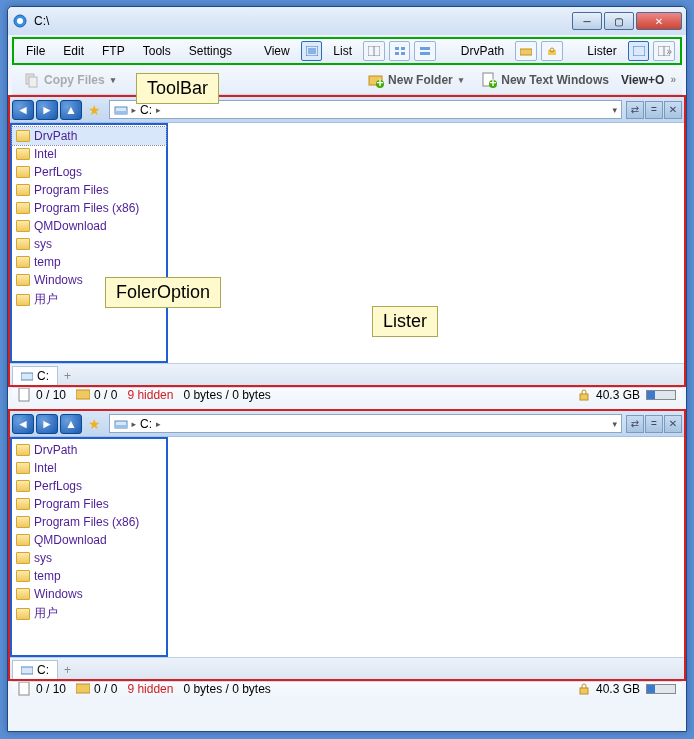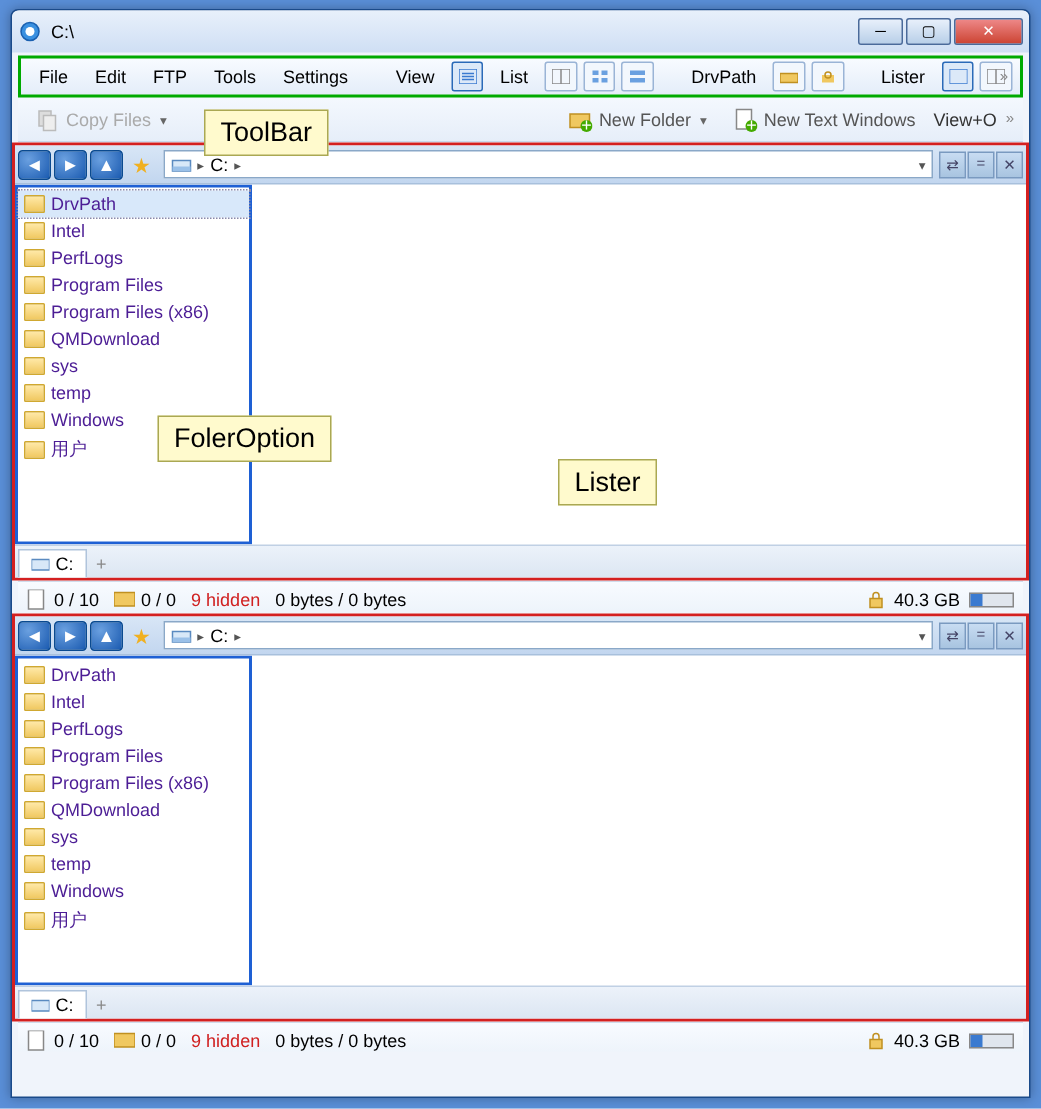--- a/index.html
+++ b/index.html
@@ -34,21 +34,21 @@
   .menubar .spacer { width: 12px; }
   .menubar .iconbtn { width: 22px; height: 20px; border: 1px solid #9ab4d6; border-radius:2px;
     background:#f2f7fd; display:flex; align-items:center; justify-content:center; margin:0 1px;}
   .menubar .iconbtn.sel { border-color:#2a6ab8; background:#dce9f8; }
   .menubar .chev { position:absolute; right:8px; color:#888; font-size:10px;}
   
   
   .toolbar {
     height: 30px; background: linear-gradient(#f4f8fe,#e6eef9);
     border-bottom: 1px solid #c8d8ec; margin: 0 4px;
-    display: flex; align-items: center; padding: 0 6px; gap: 6px;
+    display: flex; align-items: center; padding: 0 6px; gap: 6px; font-weight: bold;
   }
   .toolbtn { display:flex; align-items:center; gap:4px; padding:3px 6px; color:#555; }
   .toolbtn.disabled { color:#aaa; }
   .toolbtn .ico { width:16px; height:16px; }
   .toolbtn .dd { font-size:9px; color:#666; margin-left:2px;}
   
   
   .annot {
     position:absolute; background:#fffacd; border:1px solid #aaa853; padding:4px 10px;
     font-size:18px; z-index:50;
@@ -84,21 +84,21 @@
   .tabstrip { height:22px; background:linear-gradient(#ecf2fa,#dce6f2); border-top:1px solid #c0d0e4;
     display:flex; align-items:flex-end; padding:0 2px;}
   .tab { background:#fff; border:1px solid #b0c4dc; border-bottom:none; padding:2px 8px;
     display:flex; align-items:center; gap:4px; font-size:11px;}
   .tab .tico{width:12px;height:12px;}
   .tabplus { padding:2px 6px; color:#888;}
   
   
   .midstatus, .botstatus {
     height:20px; background:linear-gradient(#f8fbff,#eef4fb); border-top:1px solid #d0dcec;
-    display:flex; align-items:flex-start; padding:5px 6px; gap:10px; font-size:11px; margin:0 4px;
+    display:flex; align-items:flex-end; padding:5px 6px; gap:10px; font-size:11px; margin:0 4px;
   }
   .statitem { display:flex; align-items:center; gap:4px; }
   .statitem .sico{width:14px;height:14px;}
   .hidden-red { color:#d02020; font-weight:normal;}
   .midstatus .right, .botstatus .right { margin-left:auto; display:flex; align-items:center; gap:6px;}
   .diskbar { width:30px; height:10px; border:1px solid #888; background:#e0e6ee; position:relative;}
   .diskbar .fill{position:absolute;left:0;top:0;bottom:0;width:30%;background:#3a7ad0;}
   
   
   svg { display:block; }

